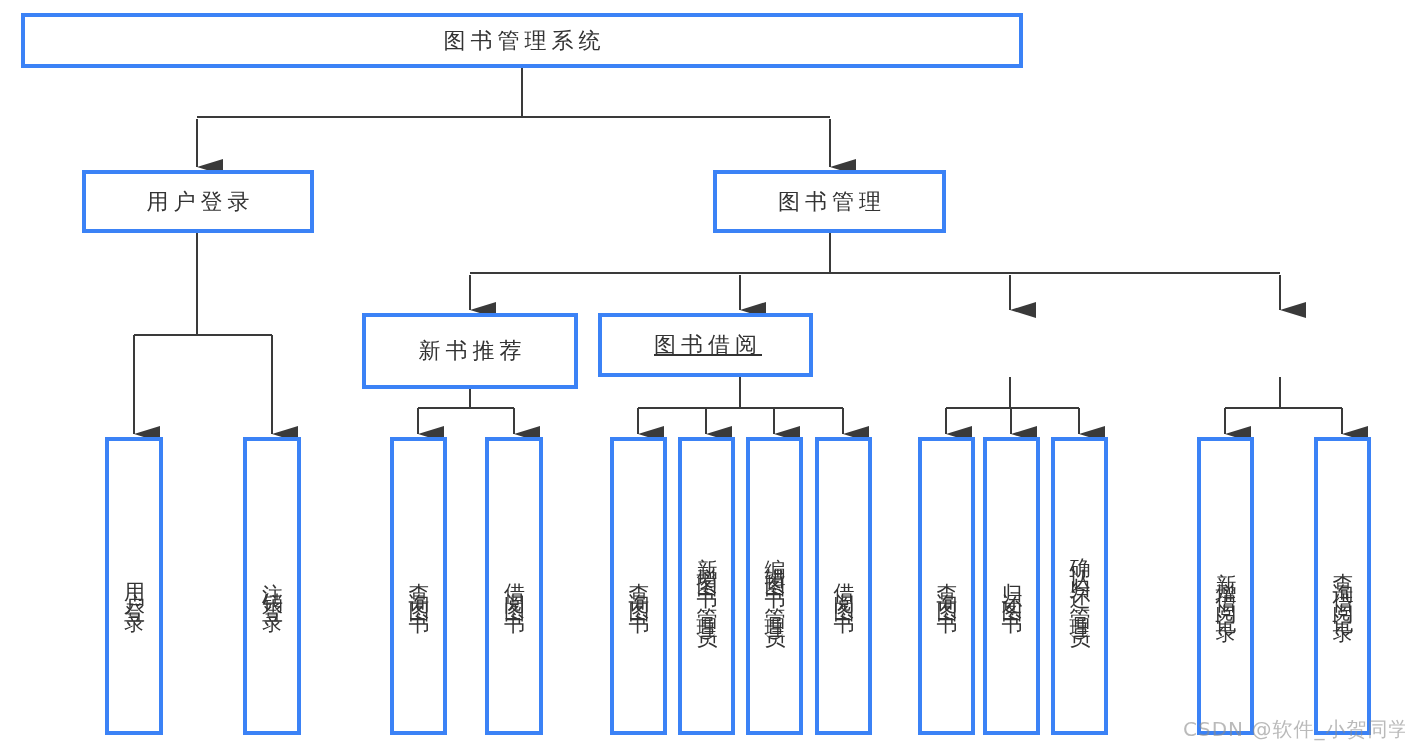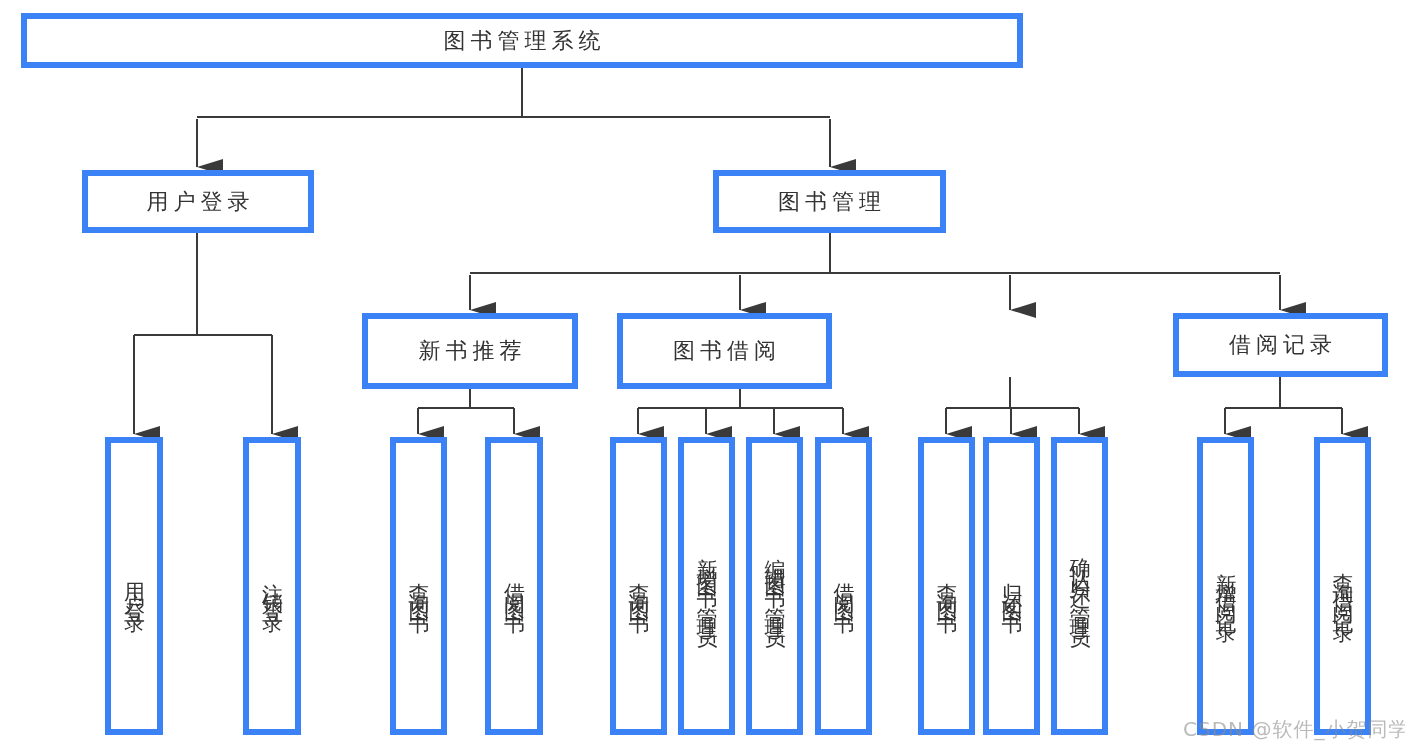--- a/index.html
+++ b/index.html
@@ -15,21 +15,21 @@
     background: #ffffff;
   }
   svg.connectors {
     position: absolute; left: 0; top: 0;
     width: 1405px; height: 747px;
     z-index: 1;
   }
   .node {
     position: absolute;
     background: #ffffff;
-    border: 6px solid #3b82f6;
+    border: 4px solid #3b82f6;
     color: #333333;
     display: flex;
     align-items: center;
     justify-content: center;
     z-index: 2;
     font-size: 22px;
     line-height: 1;
   }
   .node.h span {
     letter-spacing: 5px;
@@ -132,25 +132,22 @@
   <div class="node h" style="left:82px; top:170px; width:232px; height:63px;">
     <span>用户登录</span>
   </div>
   <div class="node h" style="left:713px; top:170px; width:233px; height:63px;">
     <span>图书管理</span>
   </div>
 
   <div class="node h" style="left:362px; top:313px; width:216px; height:76px;">
     <span>新书推荐</span>
   </div>
-  <div class="node h" style="left:617px; top:313px; width:215px; height:76px;">
+  <div class="node h" style="left:598px; top:313px; width:215px; height:64px;text-decoration:underline;">
     <span>图书借阅</span>
-  </div>
-  <div class="node h" style="left:1173px; top:313px; width:215px; height:64px;">
-    <span>借阅记录</span>
   </div>
 
   <div class="node v" style="left:105px; top:437px; width:58px; height:298px;">
     <span>用户登录</span>
   </div>
   <div class="node v" style="left:243px; top:437px; width:58px; height:298px;">
     <span>注销登录</span>
   </div>
 
   <div class="node v" style="left:390px; top:437px; width:57px; height:298px;">

